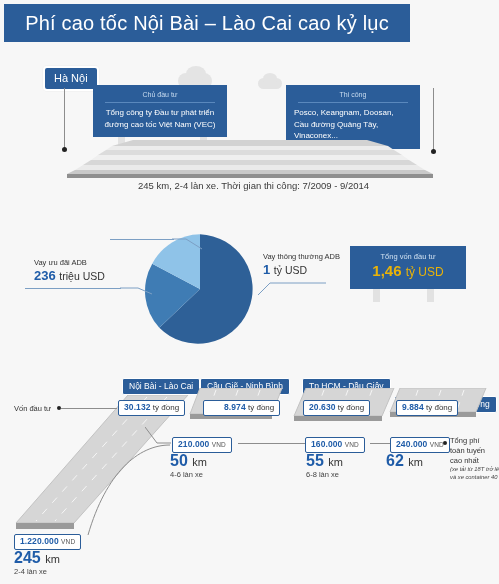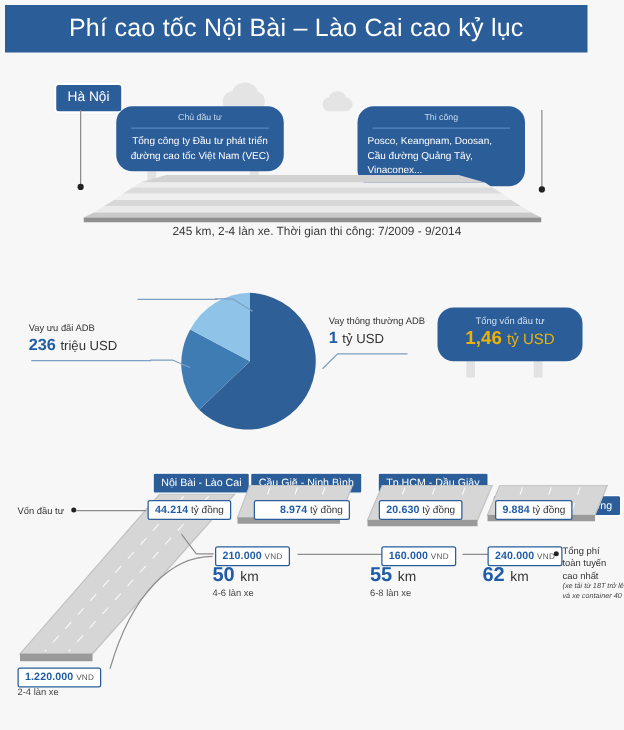--- a/index.html
+++ b/index.html
@@ -9,39 +9,39 @@
     font-family:"Liberation Sans","DejaVu Sans",sans-serif;
     overflow:hidden;
     position:relative;
     color:#333;
     -webkit-font-smoothing:antialiased;
   }
   .page{position:relative;width:499px;height:584px;background:#f7f7f7;overflow:hidden;}
 
   
   .header{
-    position:absolute;left:4px;top:4px;width:466px;height:38px;
+    position:absolute;left:4px;top:4px;width:406px;height:38px;
     background:#2b5d99;
     display:flex;align-items:center;justify-content:center;
   }
   .header h1{
     margin:0;font-size:20px;font-weight:400;color:#ffffff;letter-spacing:.2px;
     white-space:nowrap;
   }
 
   
   .pill{
     position:absolute;background:#2b5d99;color:#fff;border:2px solid #ffffff;
     border-radius:4px;font-size:11px;line-height:1;padding:5px 9px;white-space:nowrap;
     box-shadow:0 0 0 1px rgba(0,0,0,0.02);
   }
 
   
   .board{
-    position:absolute;background:#2b5d99;color:#fff;border-radius:13px;
+    position:absolute;background:#2b5d99;color:#fff;border-radius:0;
     padding:5px 8px 7px;text-align:center;
   }
   .board .bt{font-size:7px;color:#c8dcf0;line-height:1.3;padding-bottom:3px;
      border-bottom:1px solid #5a88bd;margin:0 4px 4px;}
   .board .bb{font-size:8px;line-height:1.45;color:#ffffff;}
   .leg{position:absolute;background:#e2e2e2;width:7px;}
 
   
   .deck{position:absolute;}
   .caption{
@@ -144,21 +144,21 @@
     <path d="M50,50 L14.3,84.0 A48,48 0 0,1 8.1,27.8 Z" fill="#3f7cb4"></path>
 
     <path d="M50,50 L8.1,27.8 A48,48 0 0,1 50,2 Z" fill="#8fc3e8"></path>
   </svg>
 
   <div class="underline" style="left:110px;top:239px;width:64px;"></div>
   <svg style="position:absolute;left:172px;top:232px;" width="32" height="18" viewBox="0 0 32 18">
     <path d="M0,7 L14,7 L30,17" stroke="#7c9fc4" fill="none" stroke-width="1"></path>
   </svg>
 
-  <div class="callout" style="left:23px;top:258px;">
+  <div class="callout" style="left:34px;top:258px;">
     <div class="ct">Vay ưu đãi ADB</div>
     <div class="cv">
       <span>236</span>
       <small>triệu USD</small>
     </div>
   </div>
   <div class="underline" style="left:25px;top:288px;width:96px;"></div>
   <svg style="position:absolute;left:120px;top:282px;" width="34" height="14" viewBox="0 0 34 14">
     <path d="M0,6 L18,6 L32,12" stroke="#7c9fc4" fill="none" stroke-width="1"></path>
   </svg>
@@ -227,21 +227,21 @@
         <line x1="55" y1="2" x2="48" y2="22"></line>
       <line x1="78" y1="2" x2="71" y2="22"></line>
     </g>
   </svg>
 
   <div class="small-lab" style="left:14px;top:404px;">Vốn đầu tư</div>
   <div class="dot" style="left:57px;top:406px;width:4px;height:4px;"></div>
   <div class="hline" style="left:61px;top:408px;width:56px;"></div>
 
   <div class="valbox" style="left:118px;top:400px;">
-    <b>44.214</b>
+    <b>30.132</b>
     <span>tỷ đồng</span>
   </div>
   <div class="valbox" style="left:203px;top:400px;padding-left:20px;">
     <b>8.974</b>
     <span>tỷ đồng</span>
   </div>
   <div class="valbox" style="left:303px;top:400px;">
     <b>20.630</b>
     <span>tỷ đồng</span>
   </div>
@@ -268,21 +268,21 @@
       <span>50</span>
       <small>km</small>
     </div>
     <div class="lanes">4-6 làn xe</div>
   </div>
 
   <div class="valbox" style="left:305px;top:437px;">
     <b>160.000</b>
     <span class="vnd">VND</span>
   </div>
-  <div class="kmblock" style="left:296px;top:452px;width:80px;">
+  <div class="kmblock" style="left:306px;top:452px;width:80px;">
     <div class="km">
       <span>55</span>
       <small>km</small>
     </div>
     <div class="lanes">6-8 làn xe</div>
   </div>
 
   <div class="valbox" style="left:390px;top:437px;">
     <b>240.000</b>
     <span class="vnd">VND</span>
@@ -301,16 +301,20 @@
     <span>cao nhất</span>
     <span class="it">(xe tải từ 18T trở lên</span>
     <span class="it">và xe container 40 feet)</span>
   </div>
 
   <div class="valbox" style="left:14px;top:534px;">
     <b>1.220.000</b>
     <span class="vnd">VND</span>
   </div>
   <div class="kmblock" style="left:14px;top:549px;width:90px;">
+    <div class="km">
+      <span>245</span>
+      <small>km</small>
+    </div>
     <div class="lanes">2-4 làn xe</div>
   </div>
 
 </div>
 
 </body></html>

